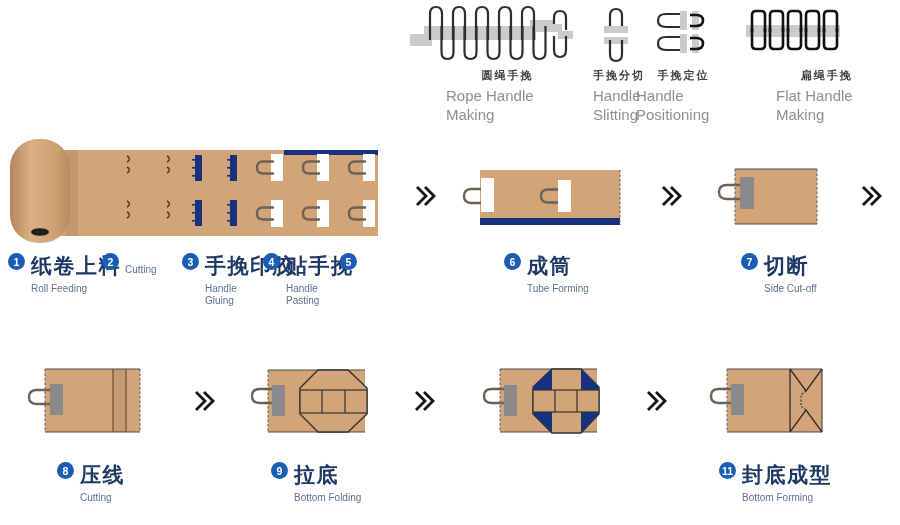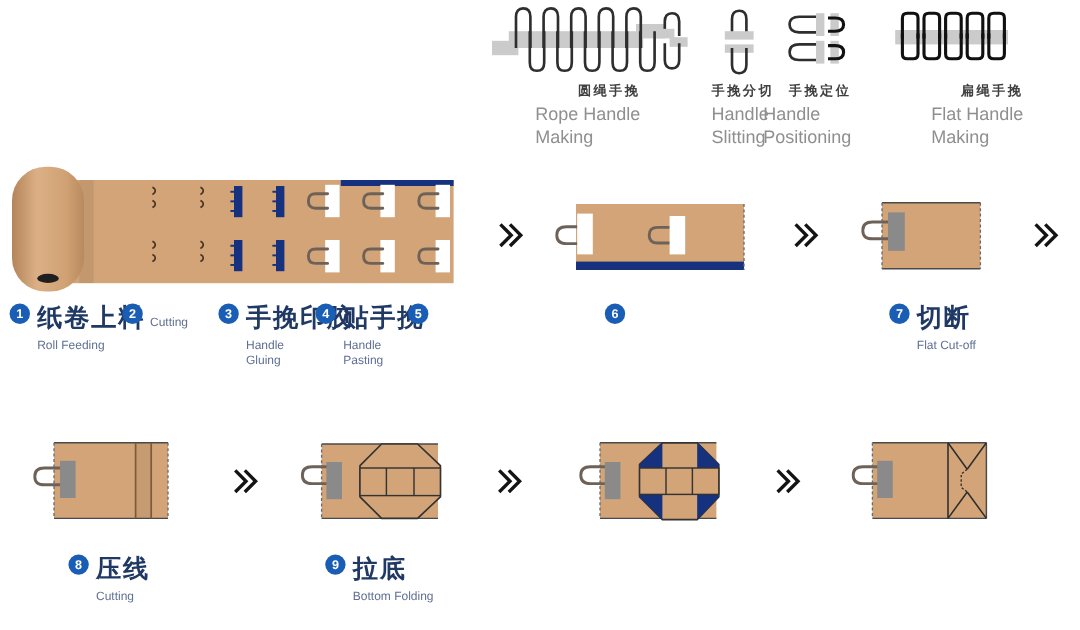--- a/index.html
+++ b/index.html
@@ -322,37 +322,48 @@
         <div class="step-zh">贴手挽</div>
     <div class="step-en">Handle
 Pasting</div>
       </div>
   </div>
   <div class="step" style="left:340px;top:252px;">
     <div class="step-circle">5</div>
   </div>
   <div class="step" style="left:504px;top:252px;">
     <div class="step-circle">6</div>
+    <div class="step-texts">
+        <div class="step-zh">成筒</div>
+    <div class="step-en">Tube Forming</div>
+      </div>
   </div>
   <div class="step" style="left:741px;top:252px;">
     <div class="step-circle">7</div>
     <div class="step-texts">
         <div class="step-zh">切断</div>
-    <div class="step-en">Flat Cut-off</div>
+    <div class="step-en">Side Cut-off</div>
       </div>
   </div>
 
   <div class="step" style="left:57px;top:461px;">
     <div class="step-circle">8</div>
     <div class="step-texts">
         <div class="step-zh">压线</div>
     <div class="step-en">Cutting</div>
       </div>
   </div>
   <div class="step" style="left:271px;top:461px;">
     <div class="step-circle">9</div>
     <div class="step-texts">
         <div class="step-zh">拉底</div>
     <div class="step-en">Bottom Folding</div>
       </div>
   </div>
+  <div class="step" style="left:719px;top:461px;">
+    <div class="step-circle">11</div>
+    <div class="step-texts">
+        <div class="step-zh">封底成型</div>
+    <div class="step-en">Bottom Forming</div>
+      </div>
+  </div>
 
 </div>
 
 </body></html>

